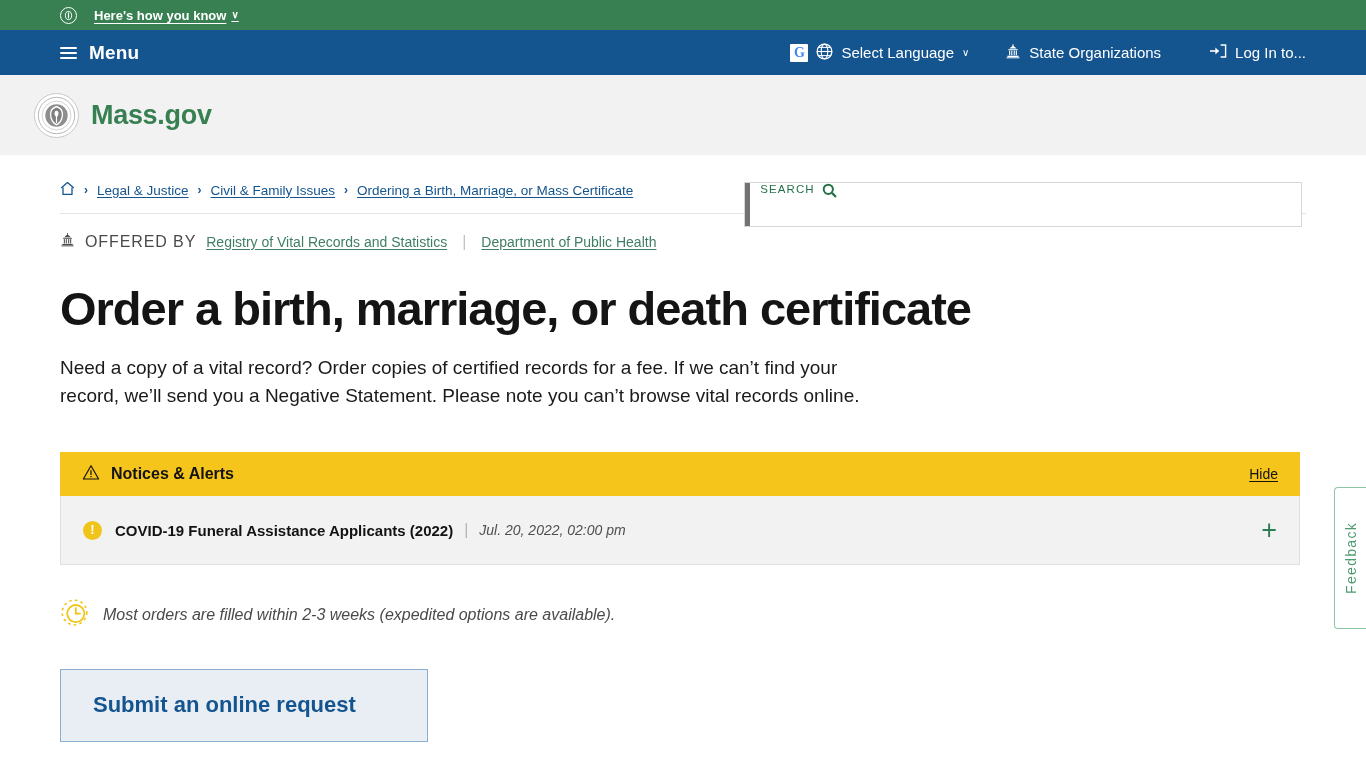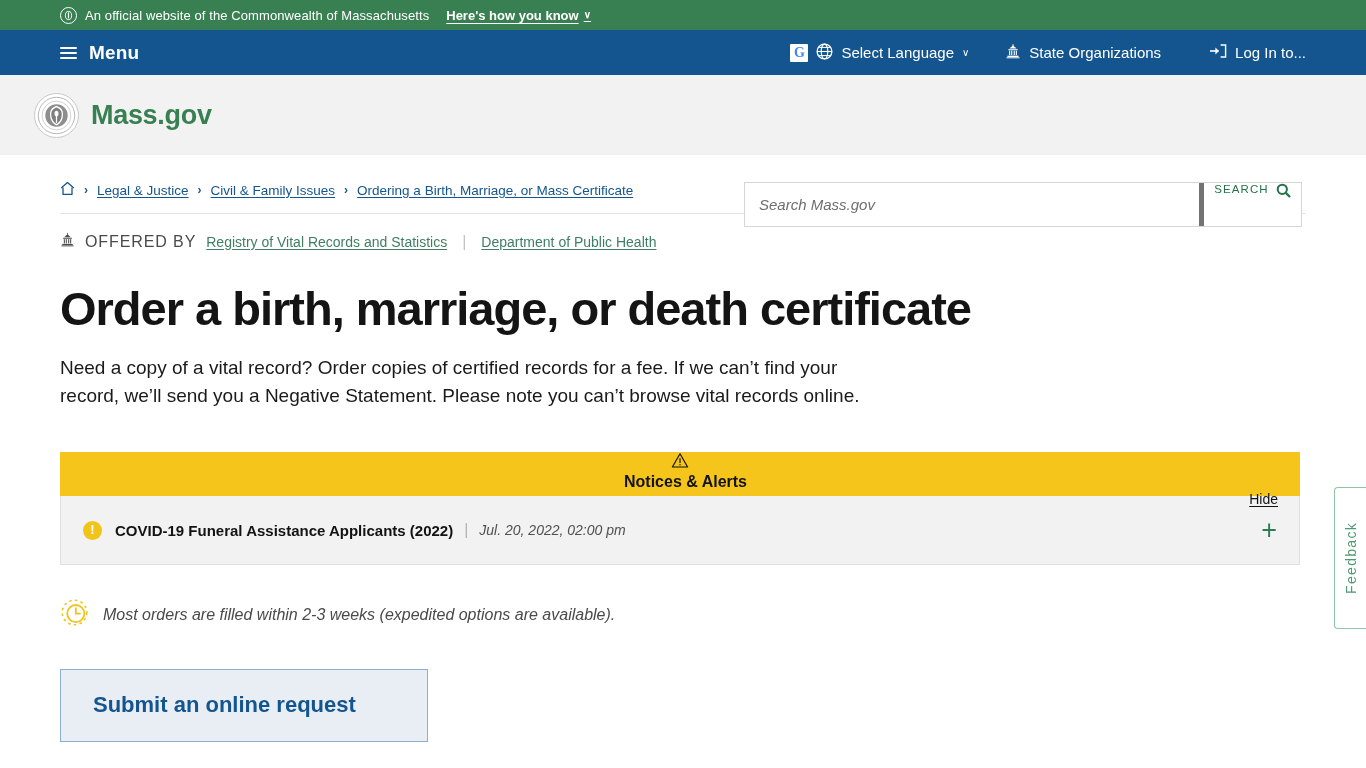--- a/index.html
+++ b/index.html
@@ -205,21 +205,20 @@
     max-width: 815px;
   }
 
   
   .alerts { margin-top: 42px; width: 1240px; }
   .alerts-head {
     background: #f6c51b;
     height: 44px;
     display: flex; align-items: center;
     padding: 0 22px;
-    flex-direction: column;
   }
   .alerts-title {
     font-size: 16px; font-weight: bold; color: #131313;
     margin-left: 11px;
   }
   .hide-link {
     margin-left: auto;
     font-size: 14px; color: #131313;
     text-decoration: underline; text-underline-offset: 2px;
     cursor: pointer;
@@ -302,21 +301,20 @@
 </head>
 <body>
 
 <div class="official-bar">
   <span class="official-seal">
     <svg width="11" height="11" viewBox="0 0 11 11">
       <ellipse cx="5.5" cy="5.5" rx="3.1" ry="4.1" fill="none" stroke="#ffffff" stroke-width="1"></ellipse>
       <rect x="4.9" y="2.4" width="1.2" height="6" fill="#ffffff"></rect>
     </svg>
   </span>
-  <span class="official-text">An official website of the Commonwealth of Massachusetts</span>
   <span class="how-you-know">
     <span>Here's how you know</span>
     <span class="chev">∨</span>
   </span>
 </div>
 
 <div class="nav-bar">
 
   <div class="nav-menu">
     <span class="hamburger">
@@ -386,21 +384,20 @@
         <path d="M19.5 9.8 C15 11.6 13 13.6 13 18.4 C13 24 16 27.6 19.5 29.6 C23 27.6 26 24 26 18.4 C26 13.6 24 11.6 19.5 9.8 Z" fill="#ffffff"></path>
         <path d="M19.5 11.6 C15.8 13.1 14.3 14.8 14.3 18.6 C14.3 23.3 16.8 26.4 19.5 28.1 C22.2 26.4 24.7 23.3 24.7 18.6 C24.7 14.8 23.2 13.1 19.5 11.6 Z" fill="#7f7f7f"></path>
         <ellipse cx="19.5" cy="17.6" rx="2" ry="2.9" fill="#ffffff"></ellipse>
         <rect x="18.9" y="19.6" width="1.2" height="7.2" fill="#ffffff"></rect>
       </svg>
     </span>
     <span class="brand-name">Mass.gov</span>
   </div>
 
   <div class="search-wrap">
-    <input class="search-input" type="text" placeholder="Search Mass.gov" value="" style="">
     <button class="search-btn">
       <span>SEARCH</span>
       <span>
         <svg width="15" height="15" viewBox="0 0 15 15">
           <circle cx="6.3" cy="6.3" r="4.6" fill="none" stroke="#25714a" stroke-width="2"></circle>
           <line x1="9.9" y1="9.9" x2="14" y2="14" stroke="#25714a" stroke-width="2.2"></line>
         </svg>
       </span>
     </button>
   </div>

